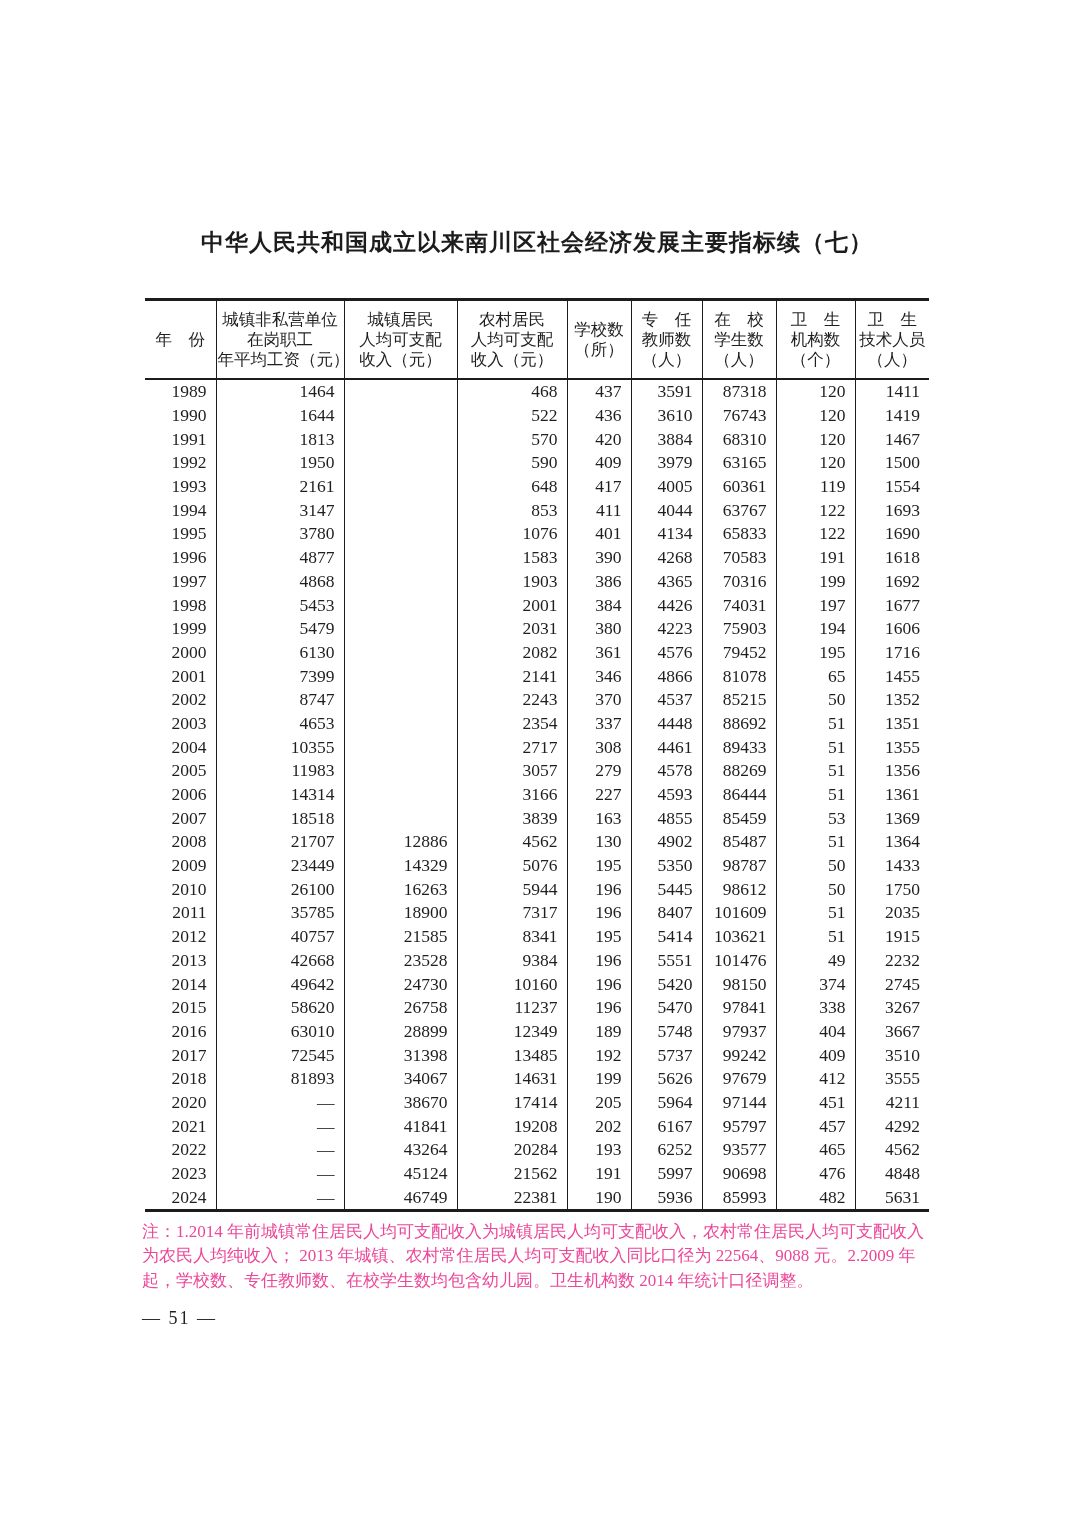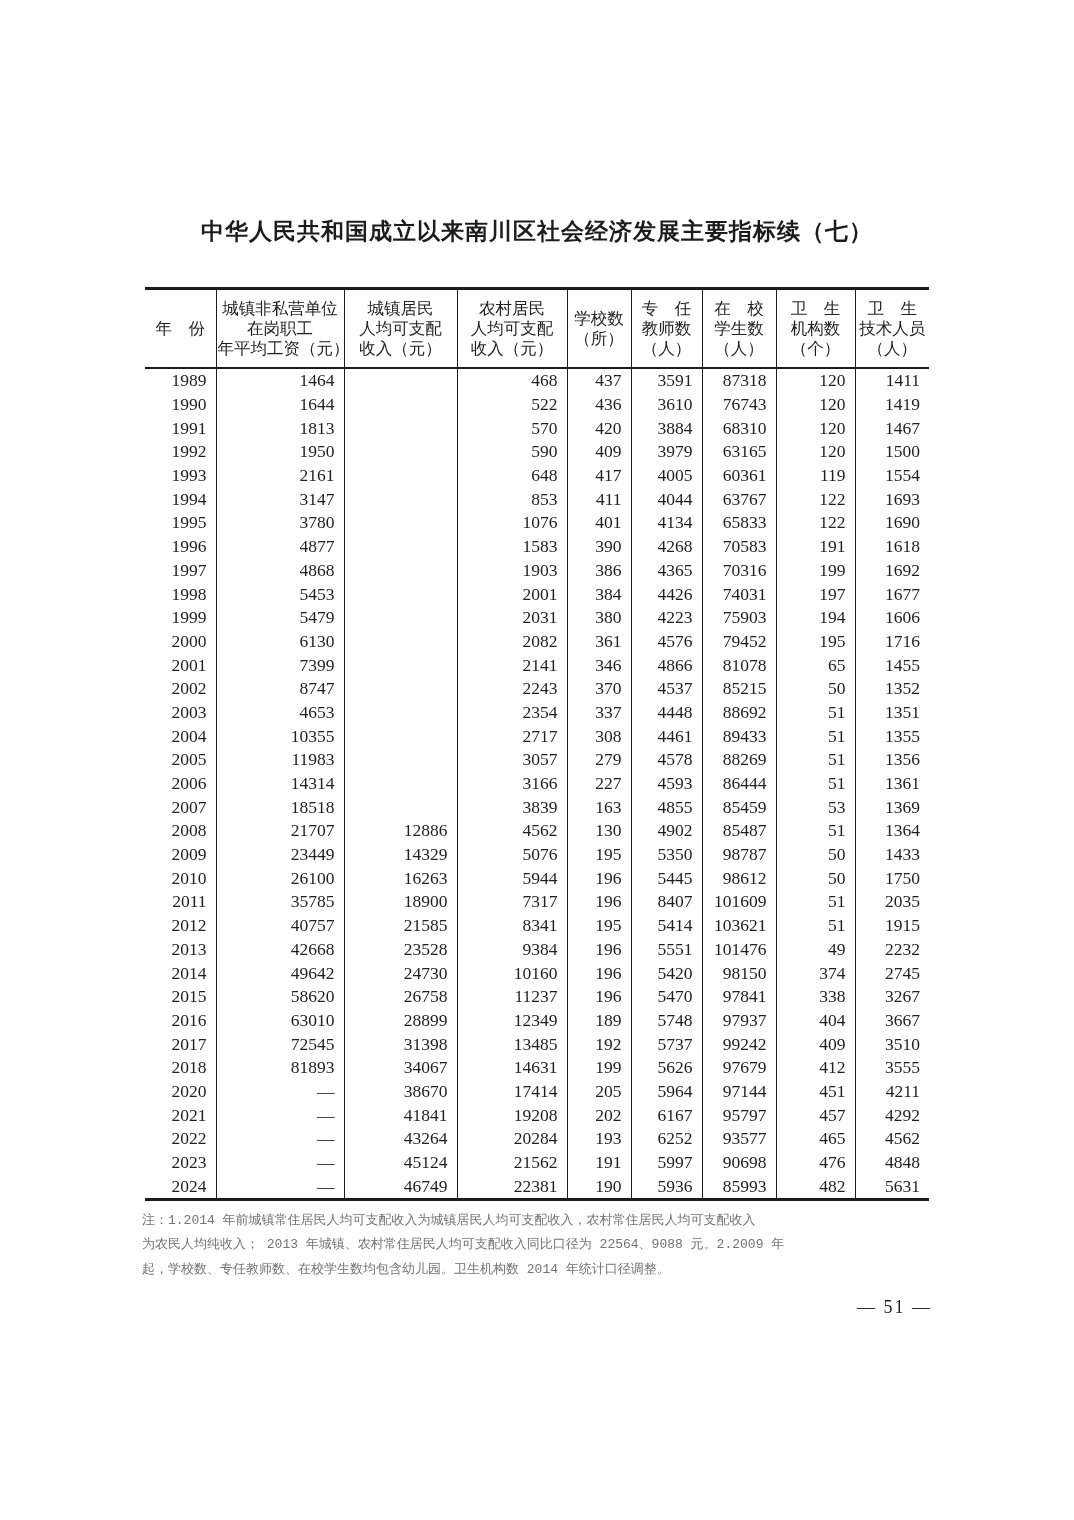--- a/index.html
+++ b/index.html
@@ -10,21 +10,21 @@
   .page {
     position: relative;
     width: 1074px;
     height: 1520px;
     background: #ffffff;
     color: #1f1f1f;
     font-family: "Liberation Serif", "DejaVu Serif", serif;
     overflow: hidden;
   }
   .title {
-    margin: 5px;
+    margin: 16px;
     padding-top: 211px;
     text-align: center;
     font-size: 23px;
     font-weight: 600;
     letter-spacing: 1px;
     color: #1c1c1c;
   }
   table.stats-table {
     table-layout: fixed;
     border-collapse: collapse;
@@ -61,30 +61,29 @@
     text-align: right;
     padding: 0 9px 0 0;
     border-right: 1px solid #1c1c1c;
     white-space: nowrap;
     overflow: hidden;
   }
   tbody td:last-child { border-right: none; padding-left: 8px; }
   .notes {
     width: 790px;
     margin: 8px auto 0 auto;
-    font-size: 13px;
+    font-size: 17px;
     line-height: 24.3px;
-    color: #737373;
-    font-family: Liberation Mono, monospace;
+    color: #ec4899;
   }
   .notes div { text-align: justify; }
   .page-number {
     width: 790px;
     margin: 15px auto 8px auto;
-    text-align: right;
+    text-align: left;
     font-size: 18px;
     letter-spacing: 2px;
     color: #1f1f1f;
   }
 </style>
 </head>
 <body>
 
 <div class="page">
 

